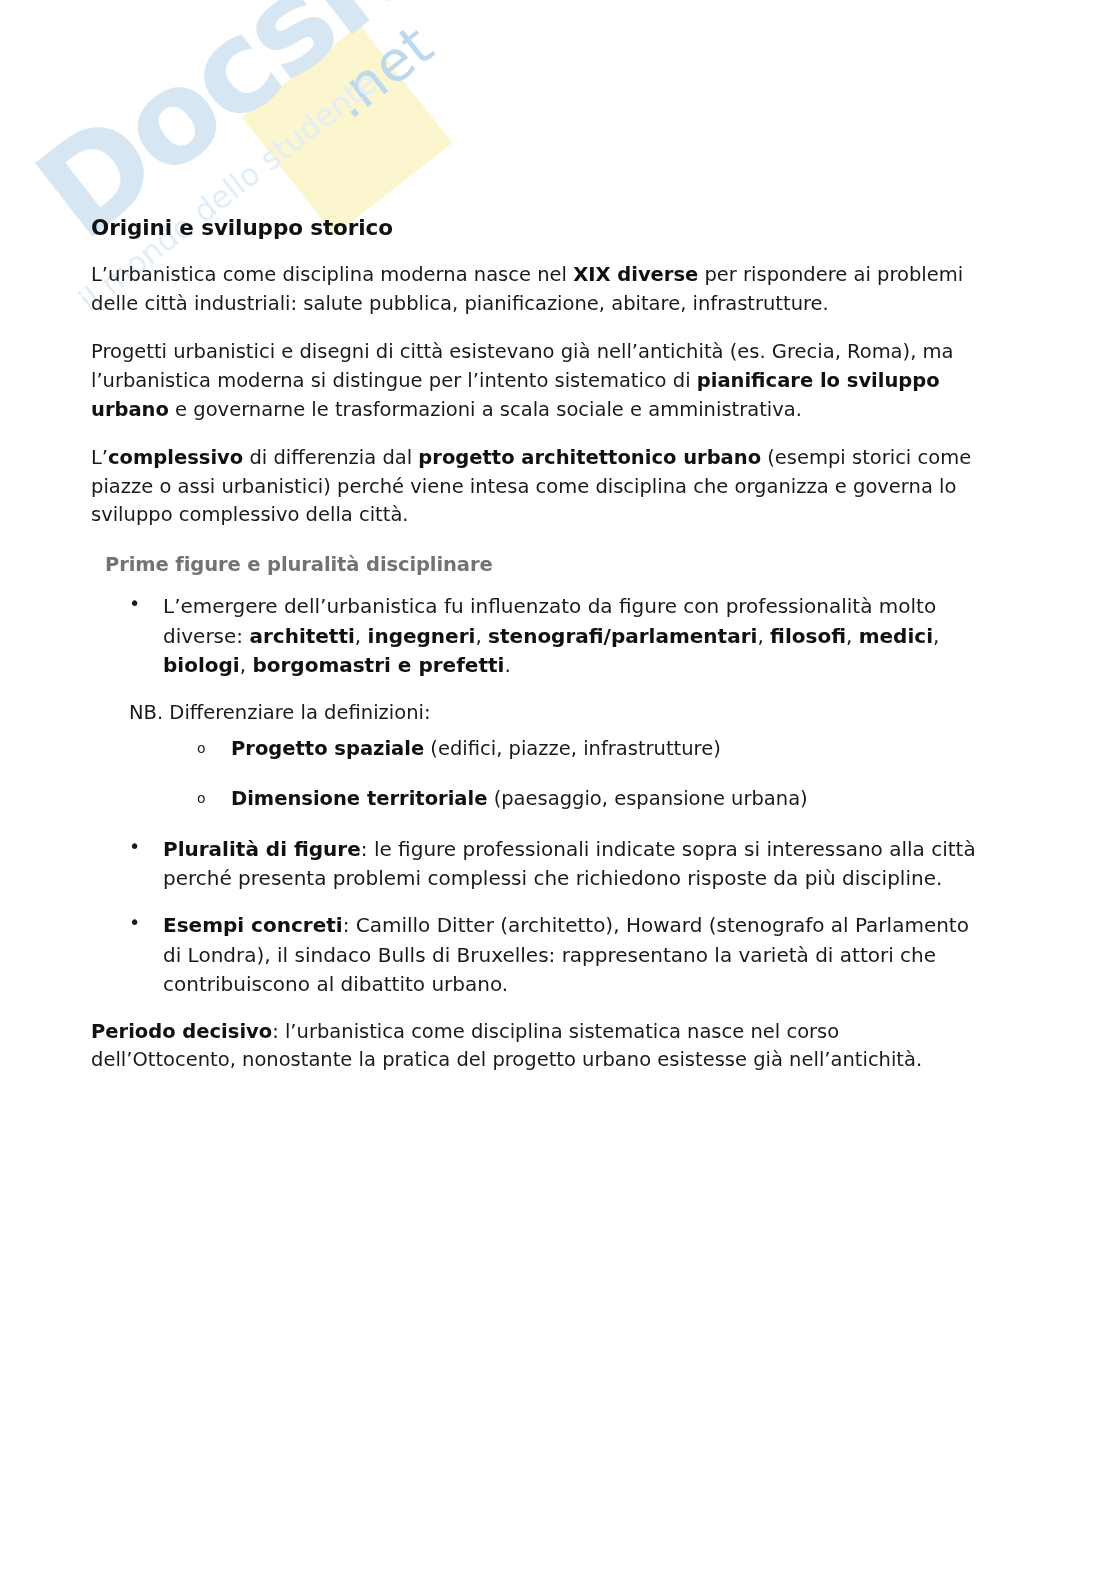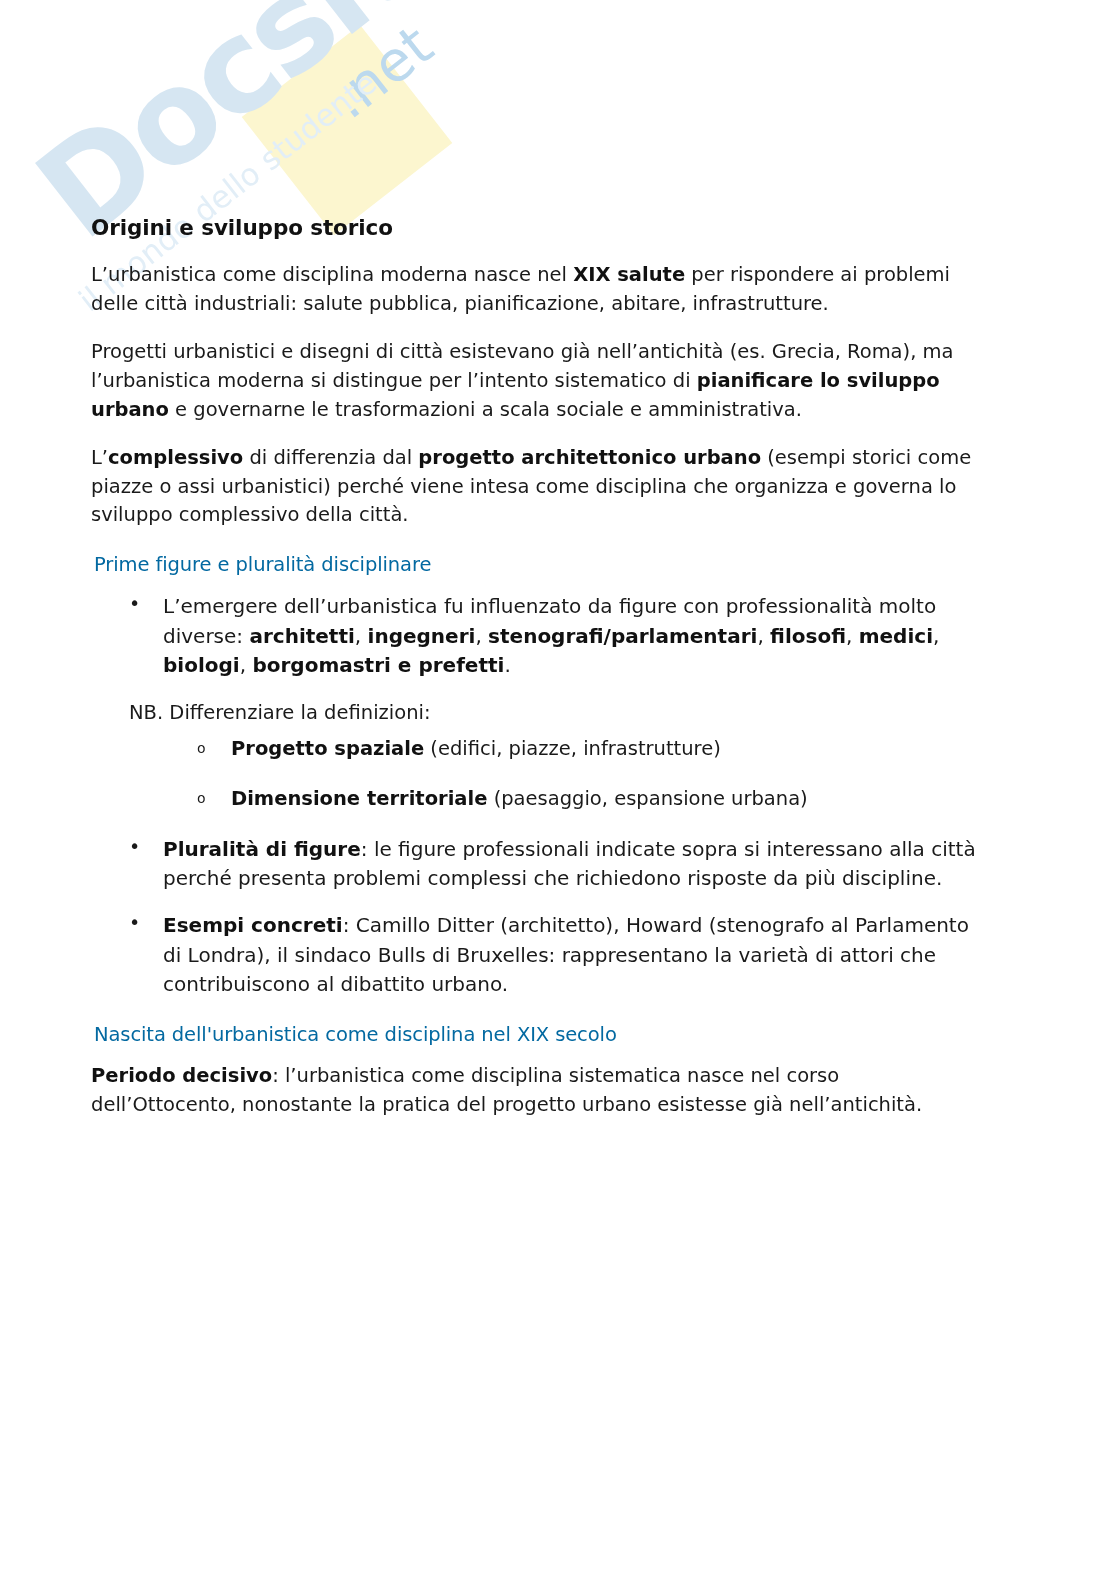--- a/index.html
+++ b/index.html
@@ -90,23 +90,23 @@
     font-size: 21.5px;
     font-weight: bold;
     color: #111111;
     margin: 0 0 19px 0;
     line-height: 1.25;
     letter-spacing: -0.1px;
   }
   h3.subheading {
     font-family: "DejaVu Sans", sans-serif;
     font-size: 19.5px;
-    font-weight: normal;
-    color: #0369a1;
-    margin: 22px 0 15px 3px;
+    font-weight: bold;
+    color: #737373;
+    margin: 22px 0 15px 14px;
     line-height: 1.3;
     letter-spacing: -0.1px;
   }
   p.para {
     font-family: "DejaVu Sans", sans-serif;
     font-size: 19.5px;
     line-height: 1.47;
     color: #1a1a1a;
     margin: 0 0 20px 0;
   }
@@ -170,36 +170,35 @@
   <div class="wm-yellow"></div>
   <div class="wm-bigtext">Docsity</div>
   <div class="wm-net">.net</div>
   <div class="wm-tagline">il mondo dello studente</div>
 </div>
 
 <div id="page">
   <div class="content">
 
     <h2 class="heading">Origini e sviluppo storico</h2>
-    <p class="para"><span>L’urbanistica come disciplina moderna nasce nel </span><b>XIX salute</b><span> per rispondere ai problemi delle città industriali: salute pubblica, pianificazione, abitare, infrastrutture.</span></p>
+    <p class="para"><span>L’urbanistica come disciplina moderna nasce nel </span><b>XIX diverse</b><span> per rispondere ai problemi delle città industriali: salute pubblica, pianificazione, abitare, infrastrutture.</span></p>
     <p class="para"><span>Progetti urbanistici e disegni di città esistevano già nell’antichità (es. Grecia, Roma), ma l’urbanistica moderna si distingue per l’intento sistematico di </span><b>pianificare lo sviluppo urbano</b><span> e governarne le trasformazioni a scala sociale e amministrativa.</span></p>
     <p class="para"><span>L’</span><b>complessivo</b><span> di differenzia dal </span><b>progetto architettonico urbano</b><span> (esempi storici come piazze o assi urbanistici) perché viene intesa come disciplina che organizza e governa lo sviluppo complessivo della città.</span></p>
 
     <h3 class="subheading">Prime figure e pluralità disciplinare</h3>
     <ul class="bullets">
       <li><span>L’emergere dell’urbanistica fu influenzato da figure con professionalità molto diverse: </span><b>architetti</b><span>, </span><b>ingegneri</b><span>, </span><b>stenografi/parlamentari</b><span>, </span><b>filosofi</b><span>, </span><b>medici</b><span>, </span><b>biologi</b><span>, </span><b>borgomastri e prefetti</b><span>.</span></li>
     </ul>
     <p class="nb">NB. Differenziare la definizioni:</p>
     <ul class="sub-bullets">
       <li><b>Progetto spaziale</b><span> (edifici, piazze, infrastrutture)</span></li>
       <li><b>Dimensione territoriale</b><span> (paesaggio, espansione urbana)</span></li>
     </ul>
 
     <ul class="bullets">
       <li><b>Pluralità di figure</b><span>: le figure professionali indicate sopra si interessano alla città perché presenta problemi complessi che richiedono risposte da più discipline.</span></li>
       <li><b>Esempi concreti</b><span>: Camillo Ditter (architetto), Howard (stenografo al Parlamento di Londra), il sindaco Bulls di Bruxelles: rappresentano la varietà di attori che contribuiscono al dibattito urbano.</span></li>
     </ul>
 
-    <h3 class="subheading">Nascita dell'urbanistica come disciplina nel XIX secolo</h3>
     <p class="para"><b>Periodo decisivo</b><span>: l’urbanistica come disciplina sistematica nasce nel corso dell’Ottocento, nonostante la pratica del progetto urbano esistesse già nell’antichità.</span></p>
 
   </div>
 </div>
 
 </body></html>

